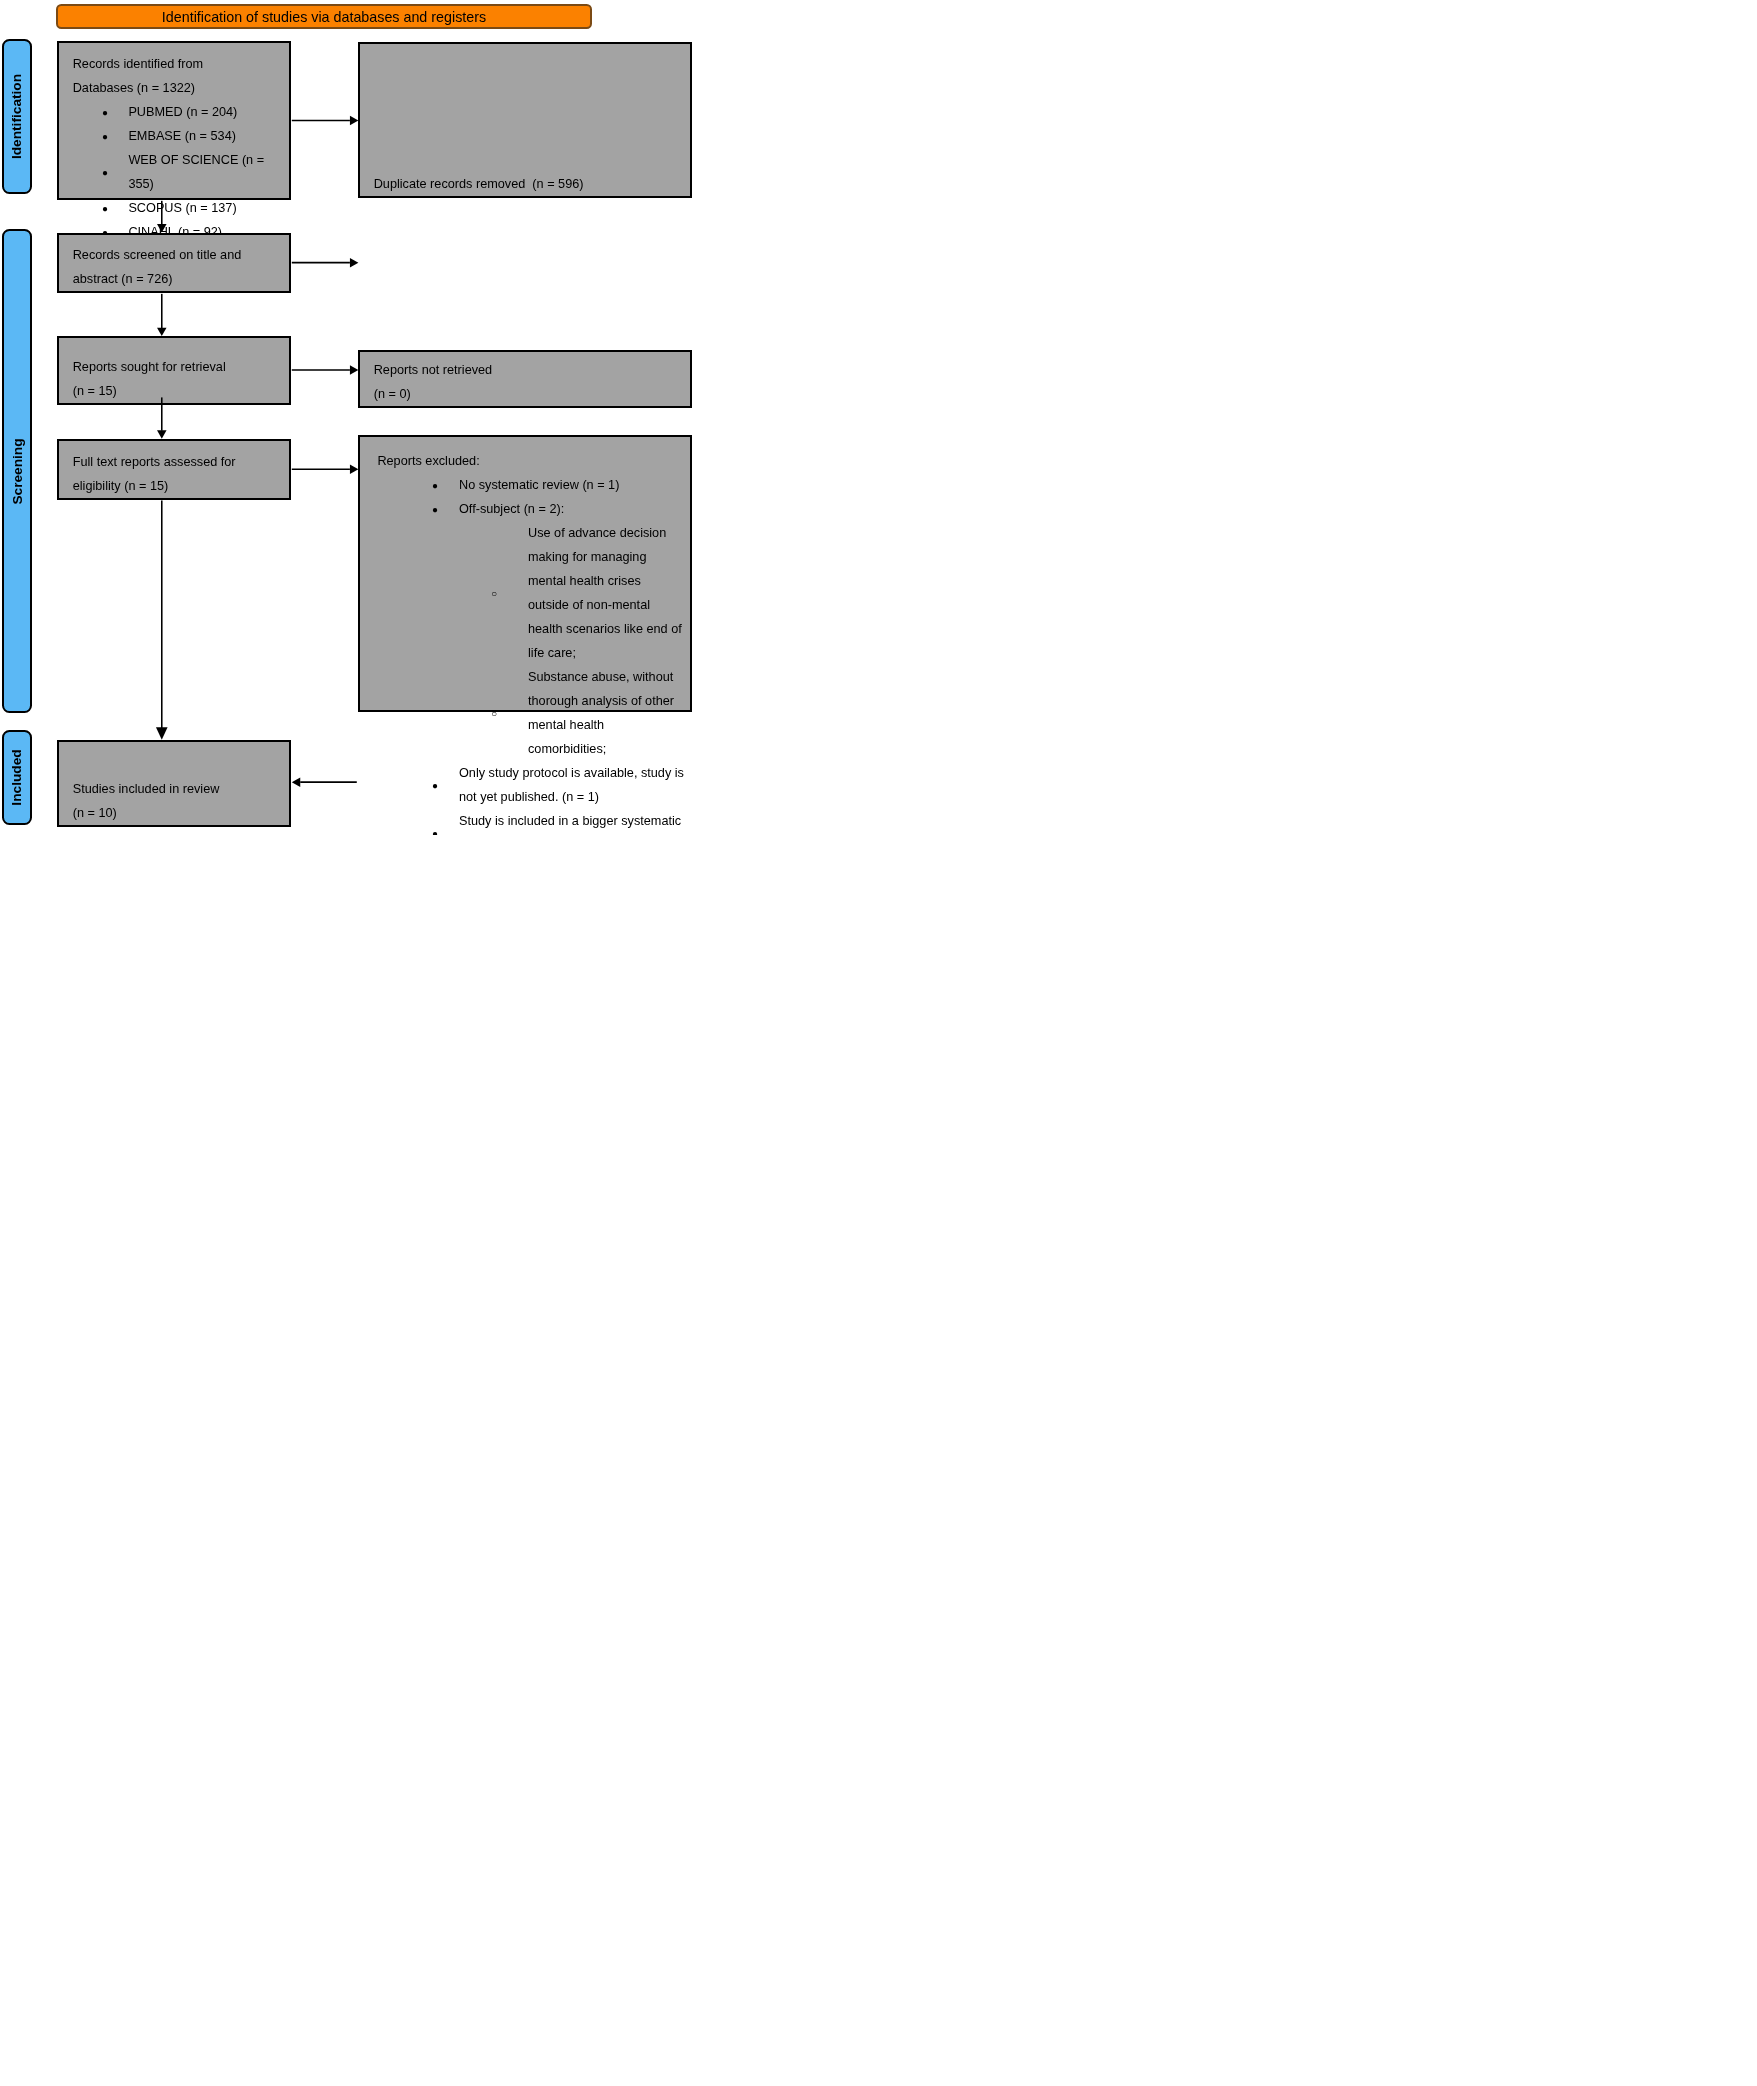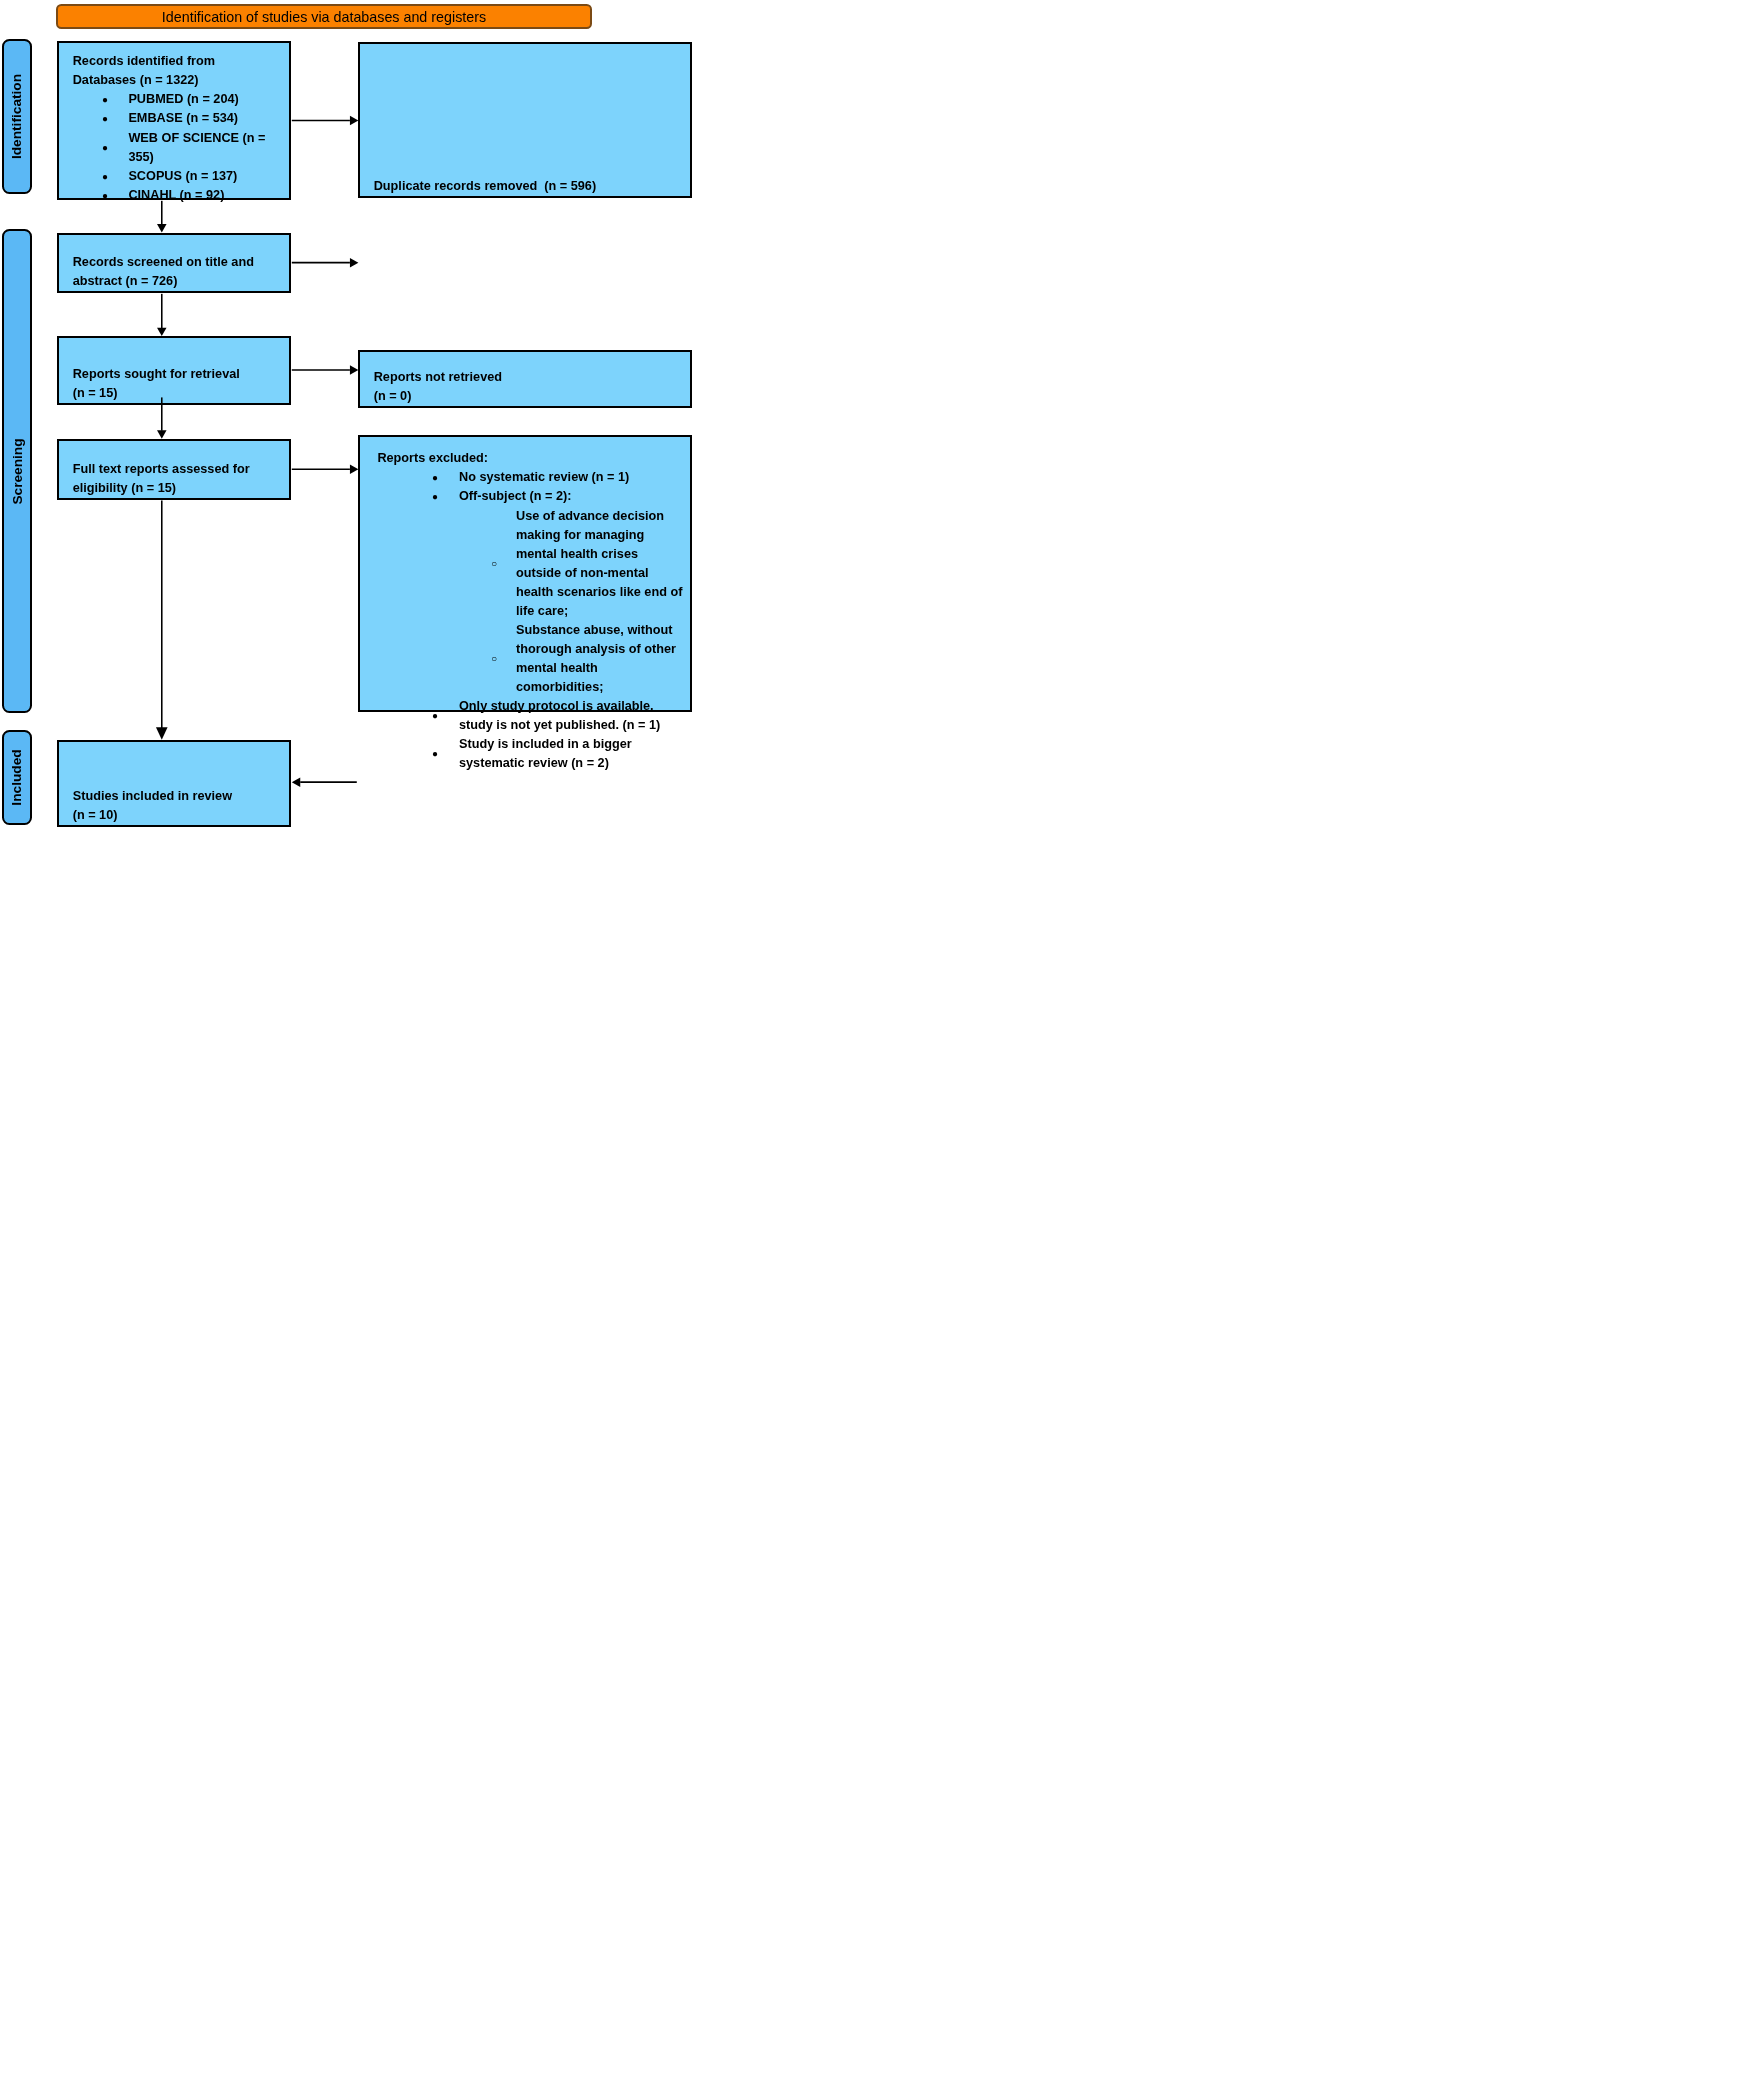--- a/index.html
+++ b/index.html
@@ -31,41 +31,40 @@
     display: flex; align-items: center; justify-content: center;
     overflow: visible;
   }
   .stagebar .rot {
     transform: rotate(-90deg);
     white-space: nowrap;
     font-size: 13.7px; font-weight: bold;
   }
   .box {
     position: absolute;
-    background: #7dd3fc;
+    background: #a3a3a3;
     border: 2.1px solid #000;
     box-sizing: border-box;
     font-size: 12.7px;
-    line-height: 19px;
-    font-weight: bold;
+    line-height: 24px;
   }
   .vcenter { display: flex; flex-direction: column; justify-content: flex-end; }
   .box .txt { padding: 0 6.3px 0 13.7px; white-space: pre-wrap; }
   .box .heading { padding: 0 6.3px 0 13.7px; white-space: pre-wrap; }
   .toppad { padding-top: 8.5px; }
   .brow { display: flex; align-items: center; }
   .brow .bt { white-space: pre-wrap; flex: 1 1 auto; padding-right: 5.3px; }
   
   .b1box .brow { margin-left: 43px; }
   .b1box .mk { flex: 0 0 26.4px; }
   
   .bx .heading { padding: 0 6.3px 0 17.4px; }
   .bx .lvl1 { margin-left: 72px; }
   .bx .lvl1 .mk { flex: 0 0 27px; }
-  .bx .lvl2 { margin-left: 131px; }
+  .bx .lvl2 { margin-left: 131px; gap: 12px; }
   .bx .lvl2 .mk { flex: 0 0 25px; }
   .mk::before { content: "\25CF"; font-size: 10px; line-height: 18.5px; }
   .mk.hollow::before { content: "\25CB"; }
   svg.arrows { position: absolute; left: 0; top: 0; pointer-events: none; }
   svg.arrows line { stroke: #000; stroke-width: 3px; }
   svg.arrows polygon { fill: #000; }
 </style>
 </head>
 <body>
 

